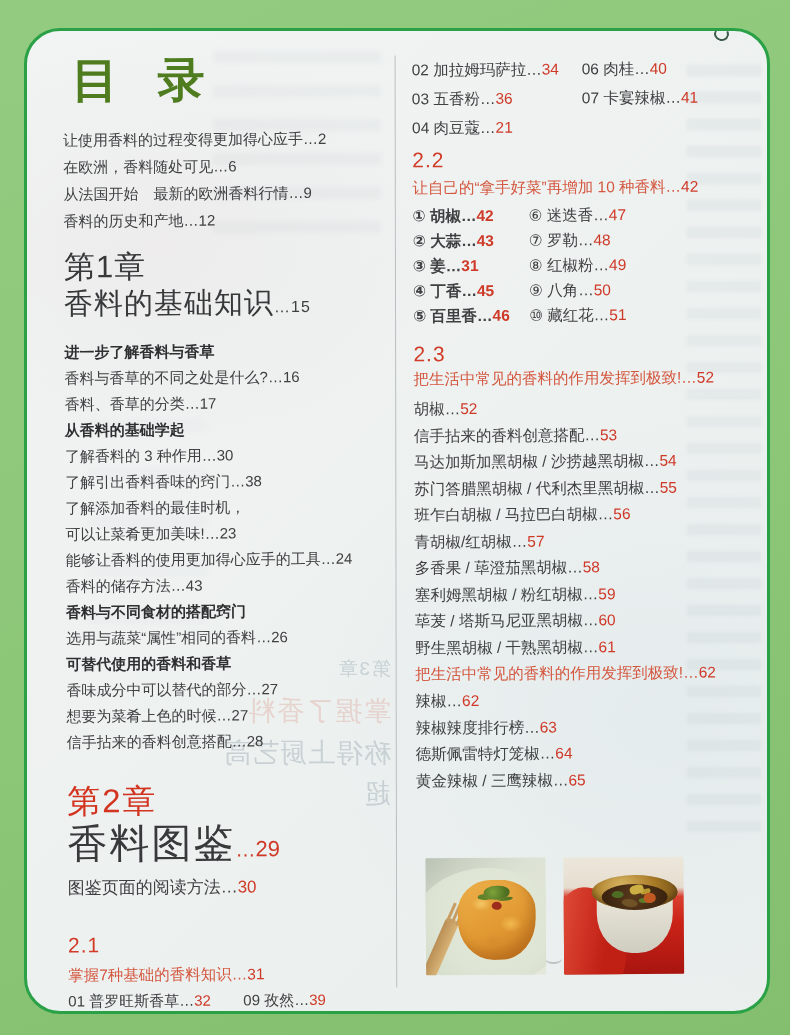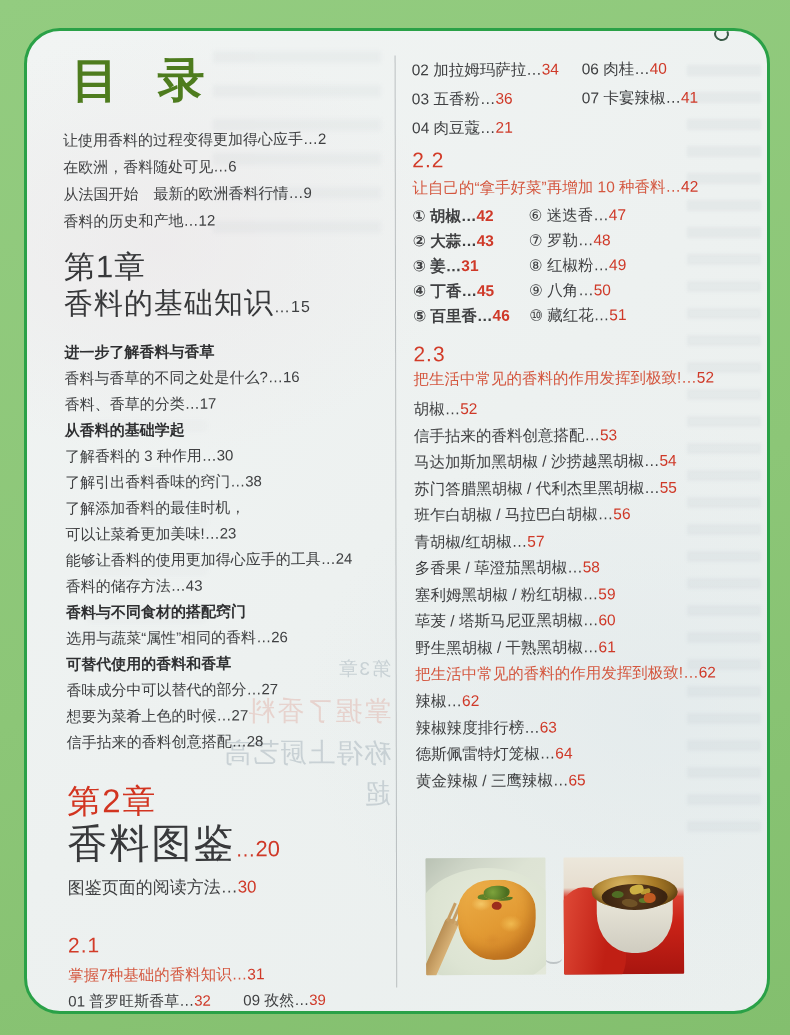--- a/index.html
+++ b/index.html
@@ -154,21 +154,21 @@
         <div class="line"><span>香料的储存方法</span><span class="dots">…</span><span class="num">43</span></div>
         <div class="line bold-head">香料与不同食材的搭配窍门</div>
         <div class="line"><span>选用与蔬菜“属性”相同的香料</span><span class="dots">…</span><span class="num">26</span></div>
         <div class="line bold-head">可替代使用的香料和香草</div>
         <div class="line"><span>香味成分中可以替代的部分</span><span class="dots">…</span><span class="num">27</span></div>
         <div class="line"><span>想要为菜肴上色的时候</span><span class="dots">…</span><span class="num">27</span></div>
         <div class="line"><span>信手拈来的香料创意搭配</span><span class="dots">…</span><span class="num">28</span></div>
       </div>
 
       <div class="ch2-num">第2章</div>
-      <div class="ch2-title"><span>香料图鉴</span><span class="dots">…</span><span class="num">20</span></div>
+      <div class="ch2-title"><span>香料图鉴</span><span class="dots">…</span><span class="num">29</span></div>
       <div class="read-line"><span>图鉴页面的阅读方法</span><span class="dots">…</span><span class="num num-red">30</span></div>
 
       <div class="sec-num s21">2.1</div>
       <div class="sub-red"><span>掌握7种基础的香料知识</span><span class="dots">…</span><span class="num num-red">31</span></div>
 
       <div class="row2 row-01">
         <span class="cell w175"><span>01 普罗旺斯香草</span><span class="dots">…</span><span class="num num-red">32</span></span>
         <span class="cell"><span>09 孜然</span><span class="dots">…</span><span class="num num-red">39</span></span>
       </div>
     </div>

